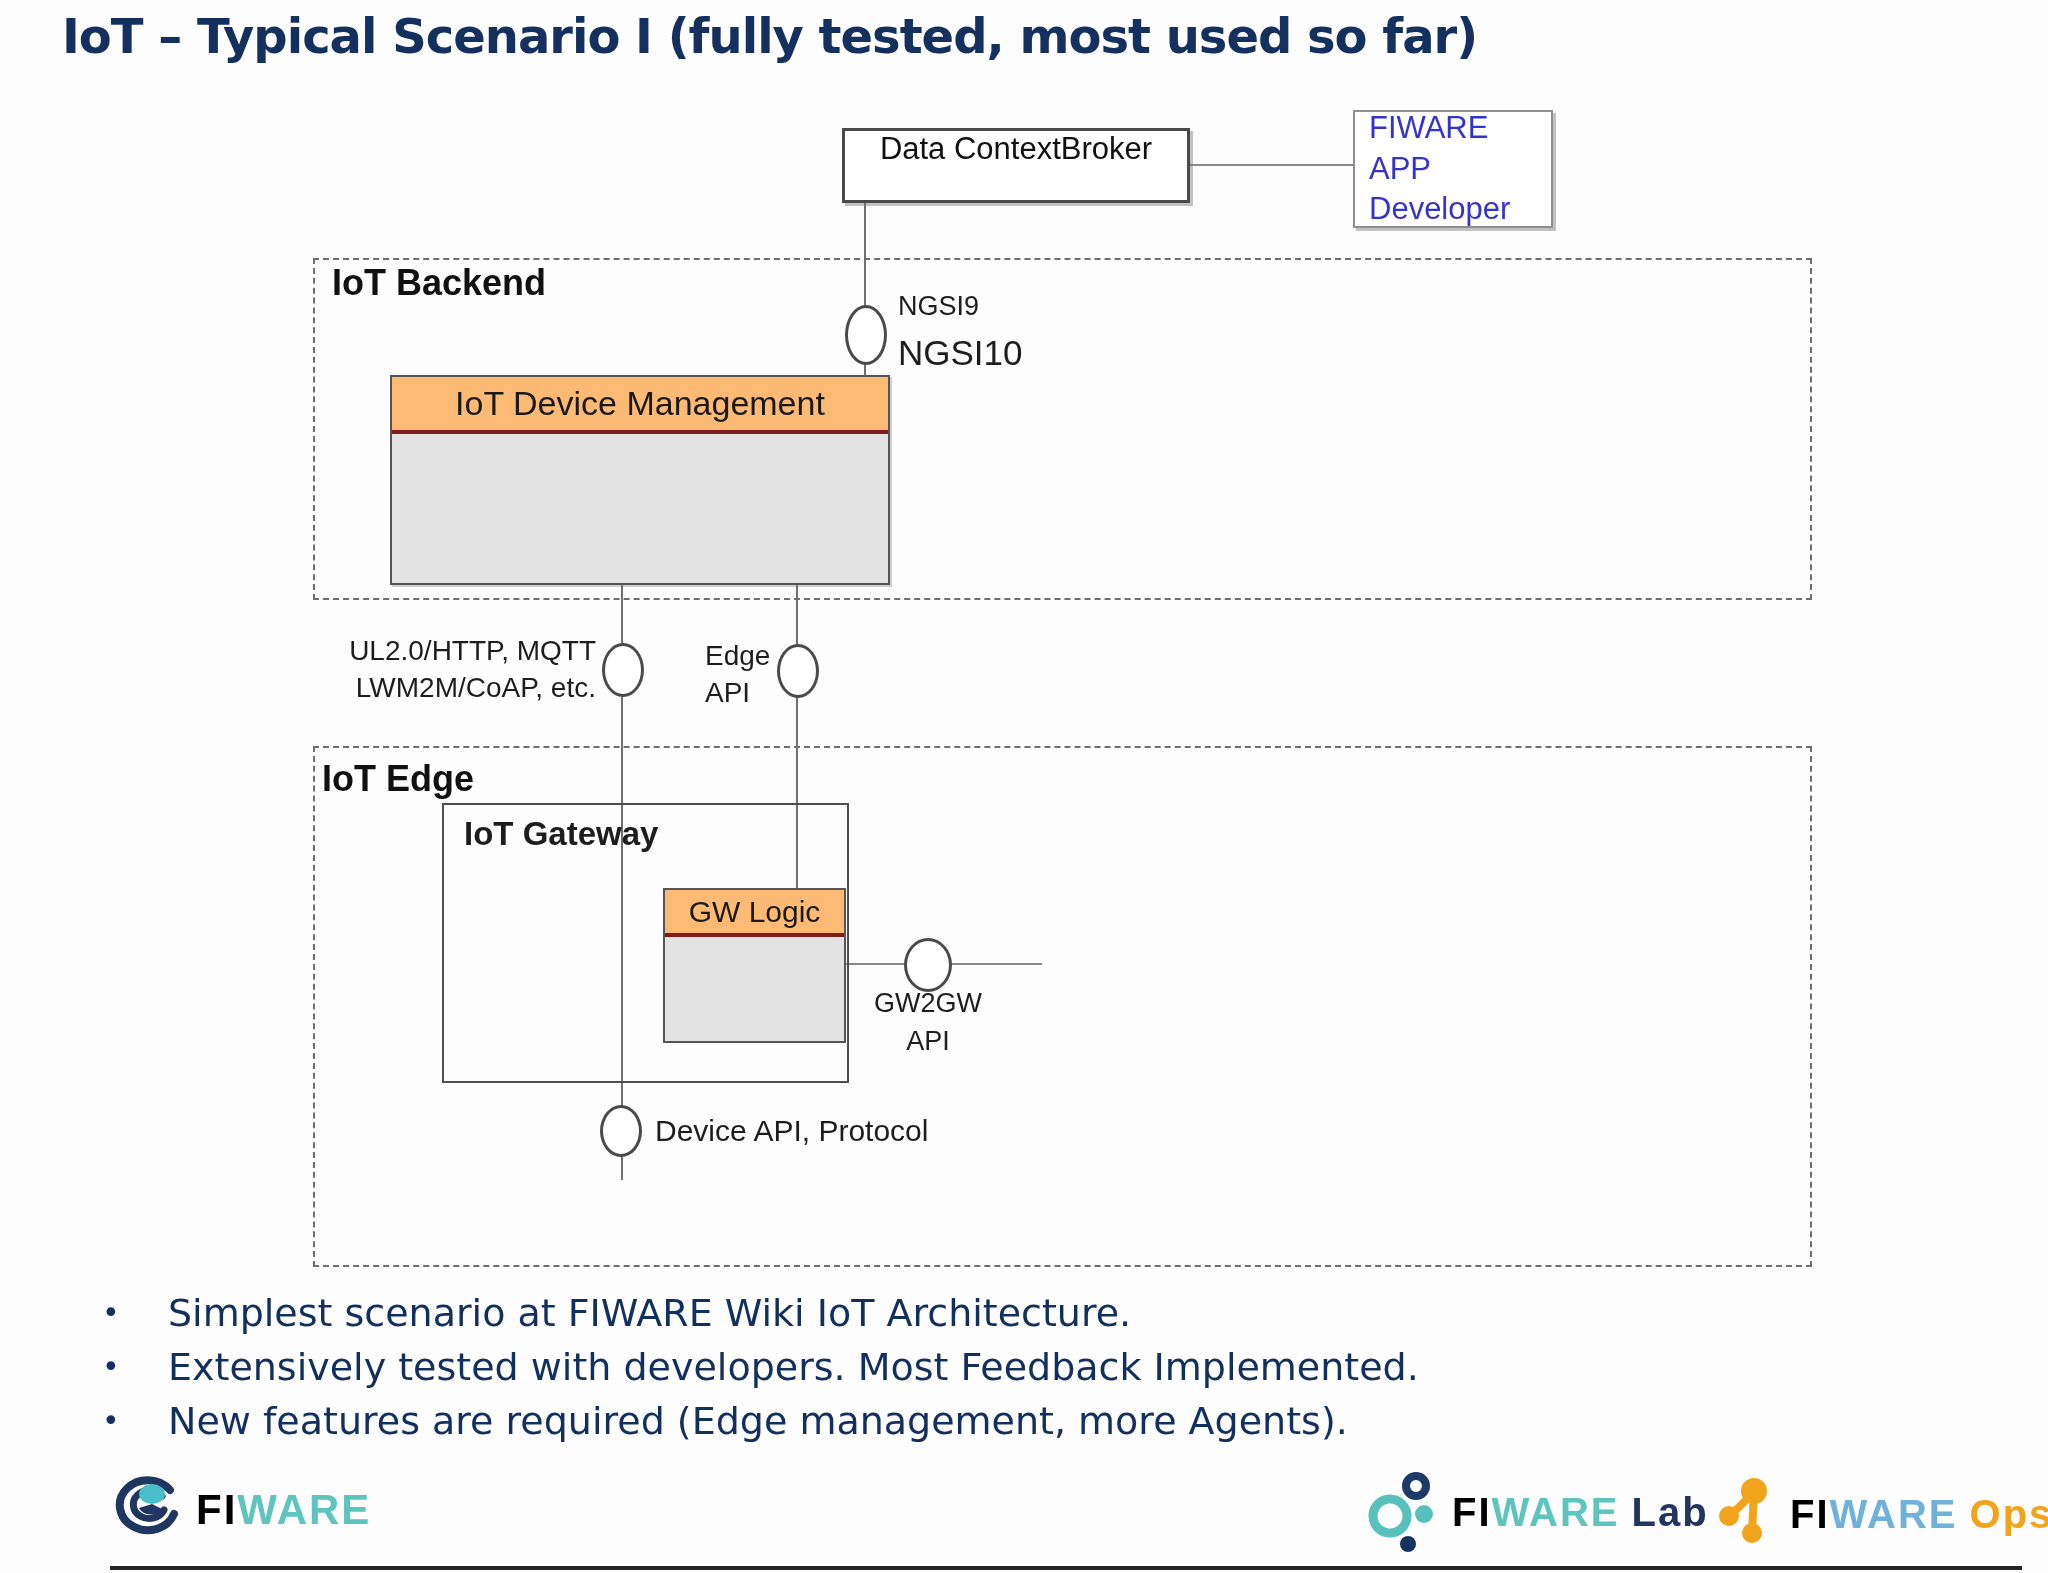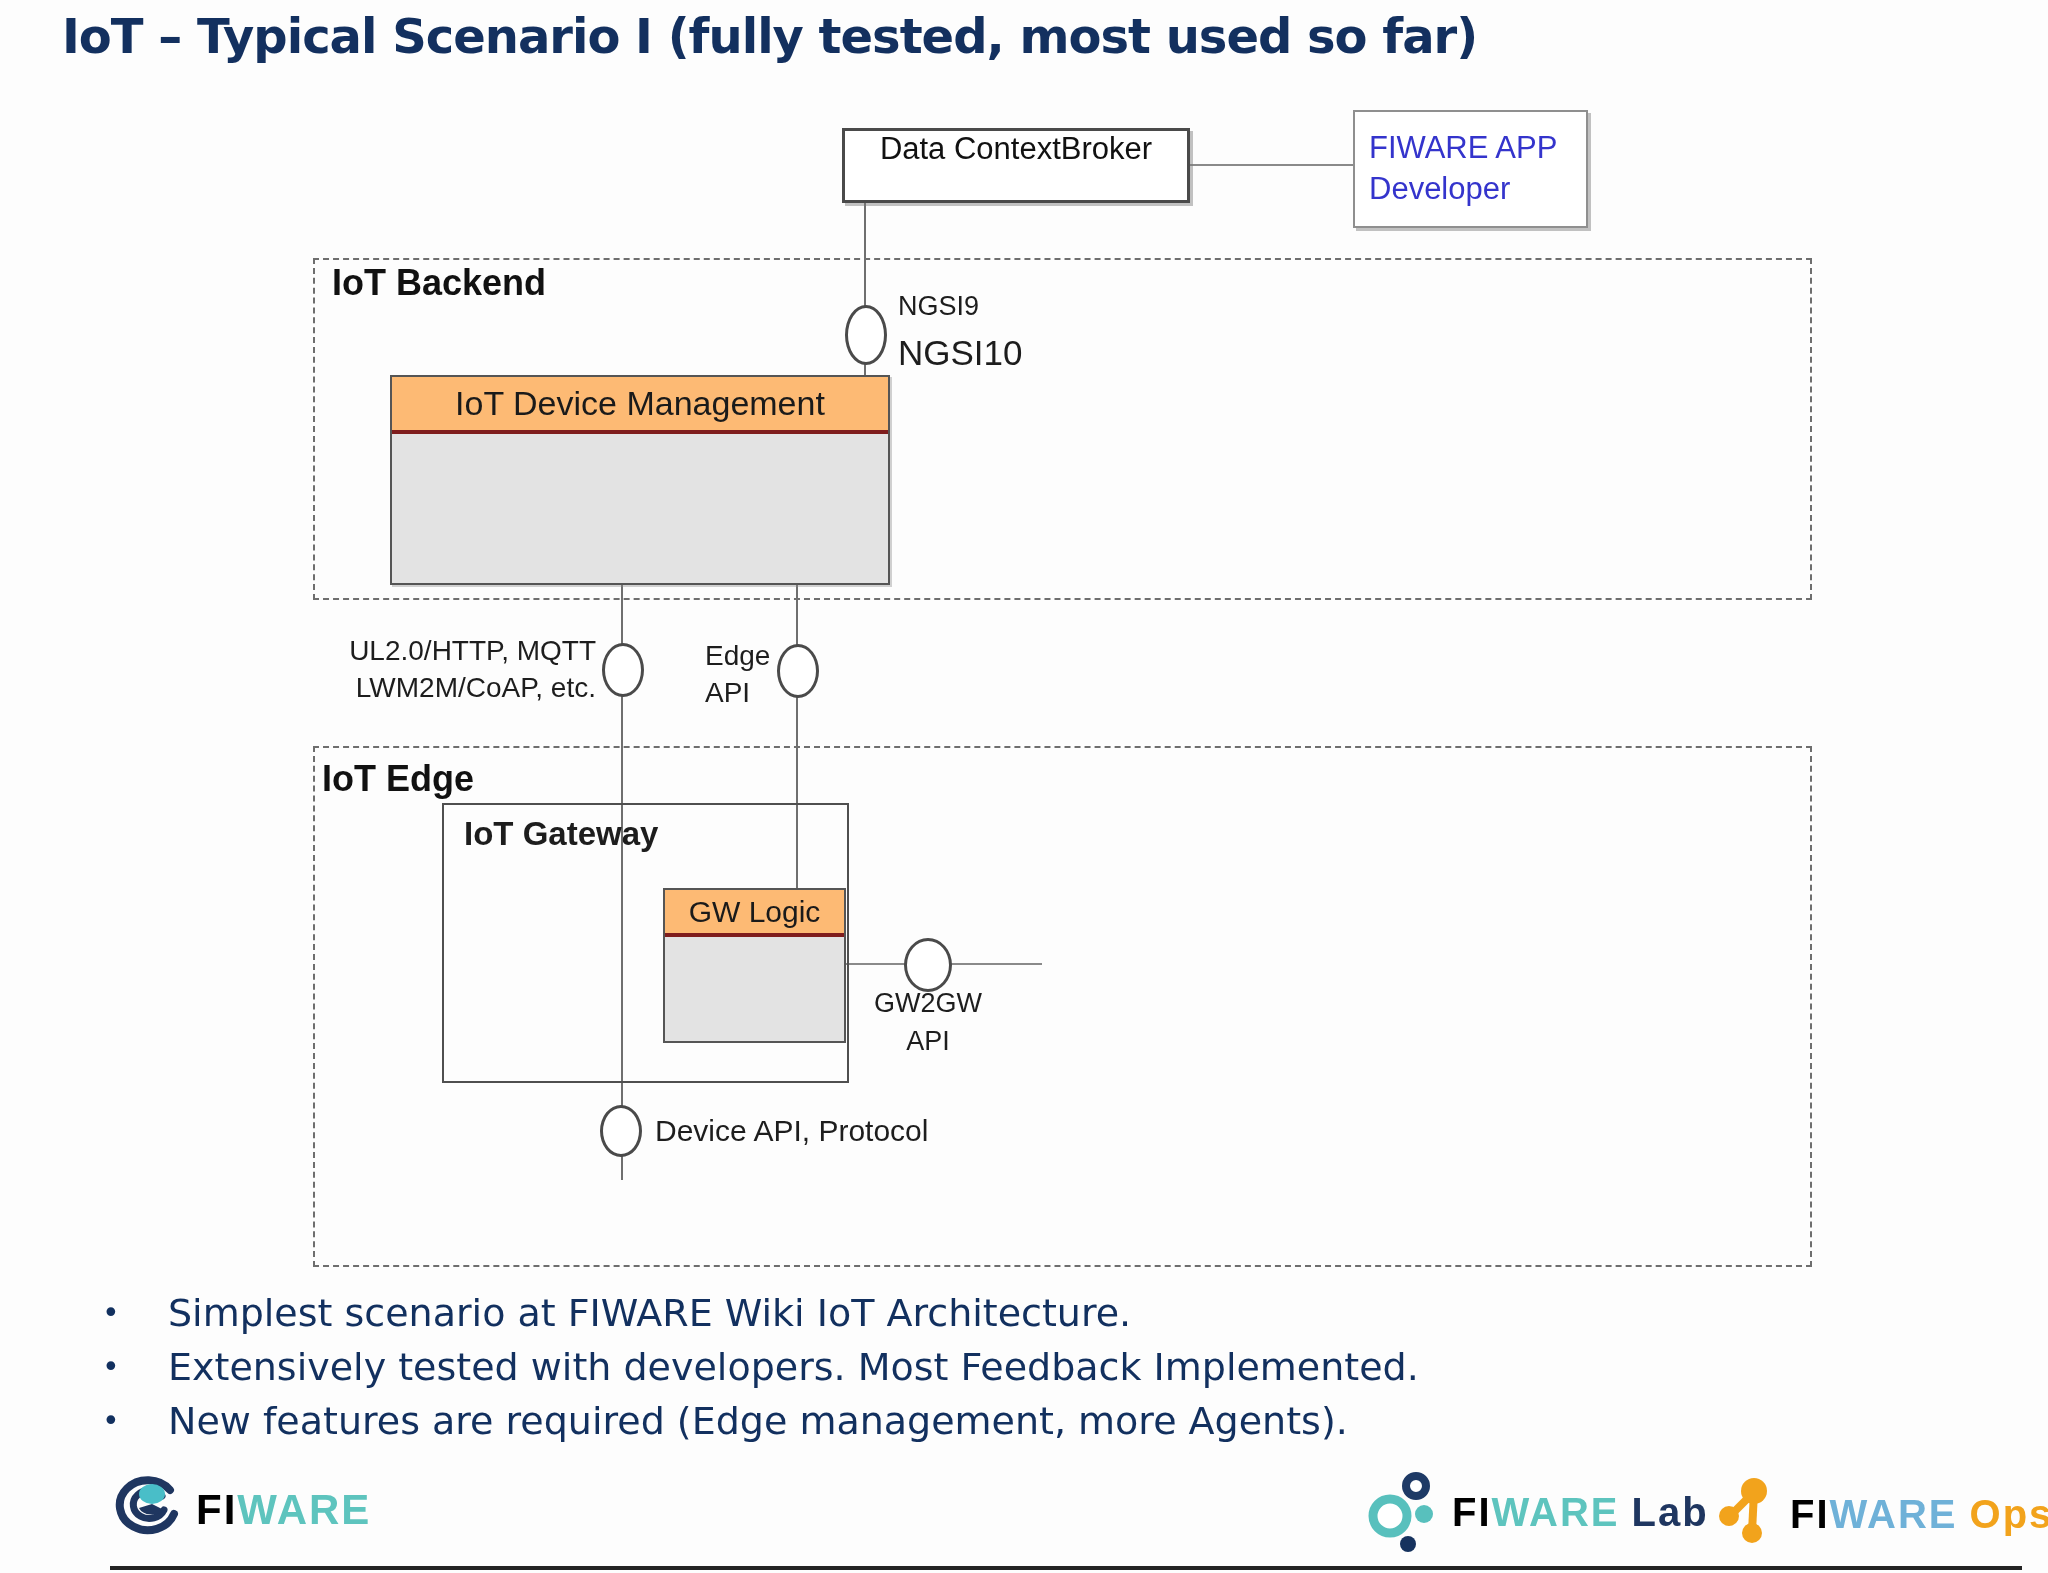--- a/index.html
+++ b/index.html
@@ -70,21 +70,21 @@
   <div class="dashed" style="left:313px;top:258px;width:1499px;height:342px;"></div>
   <div class="dashed" style="left:313px;top:746px;width:1499px;height:521px;"></div>
 
   <div class="dlabel section-label" style="left:332px;top:262px;">IoT Backend</div>
   <div class="dlabel section-label" style="left:322px;top:758px;">IoT Edge</div>
 
   <div class="dbox" style="left:842px;top:128px;width:348px;height:75px;">
     <span class="broker-text">Data ContextBroker</span>
   </div>
 
-  <div class="dbox fiware-app" style="left:1353px;top:110px;width:235px;height:118px;">
+  <div class="dbox fiware-app" style="left:1353px;top:110px;width:200px;height:118px;">
     <span>FIWARE APP</span>
     <span>Developer</span>
   </div>
 
   <div class="circ" style="left:845px;top:305px;width:42px;height:60px;"></div>
   <div class="dlabel" style="left:898px;top:291px;font-size:27px;">NGSI9</div>
   <div class="dlabel" style="left:898px;top:333px;font-size:35px;">NGSI10</div>
 
   <div class="part-box" style="left:390px;top:375px;width:500px;height:210px;">
     <div class="part-title" style="height:57px;font-size:34px;">IoT Device Management</div>

